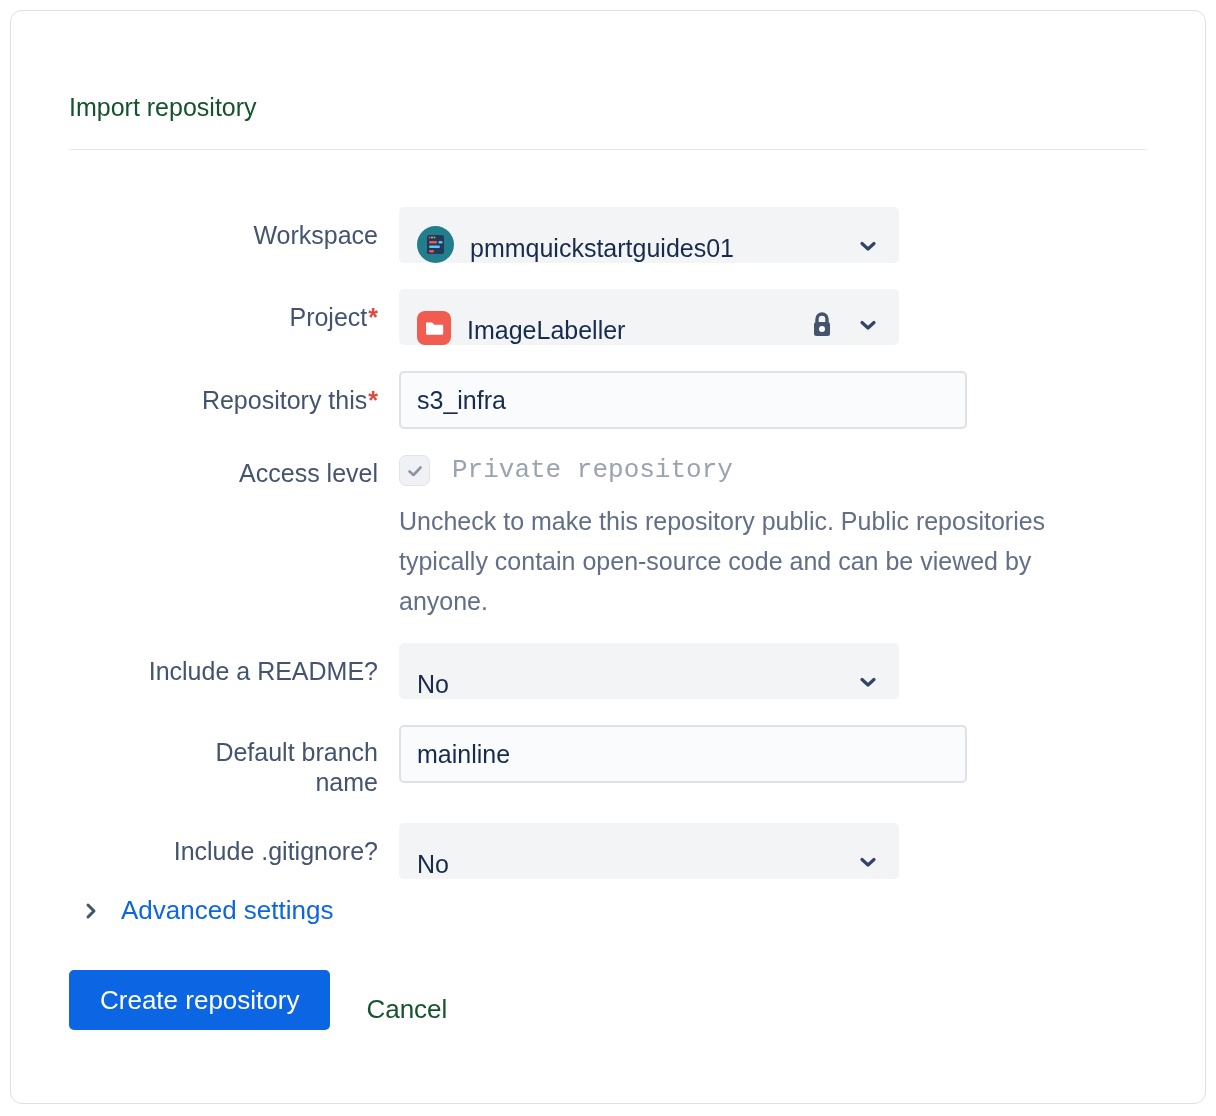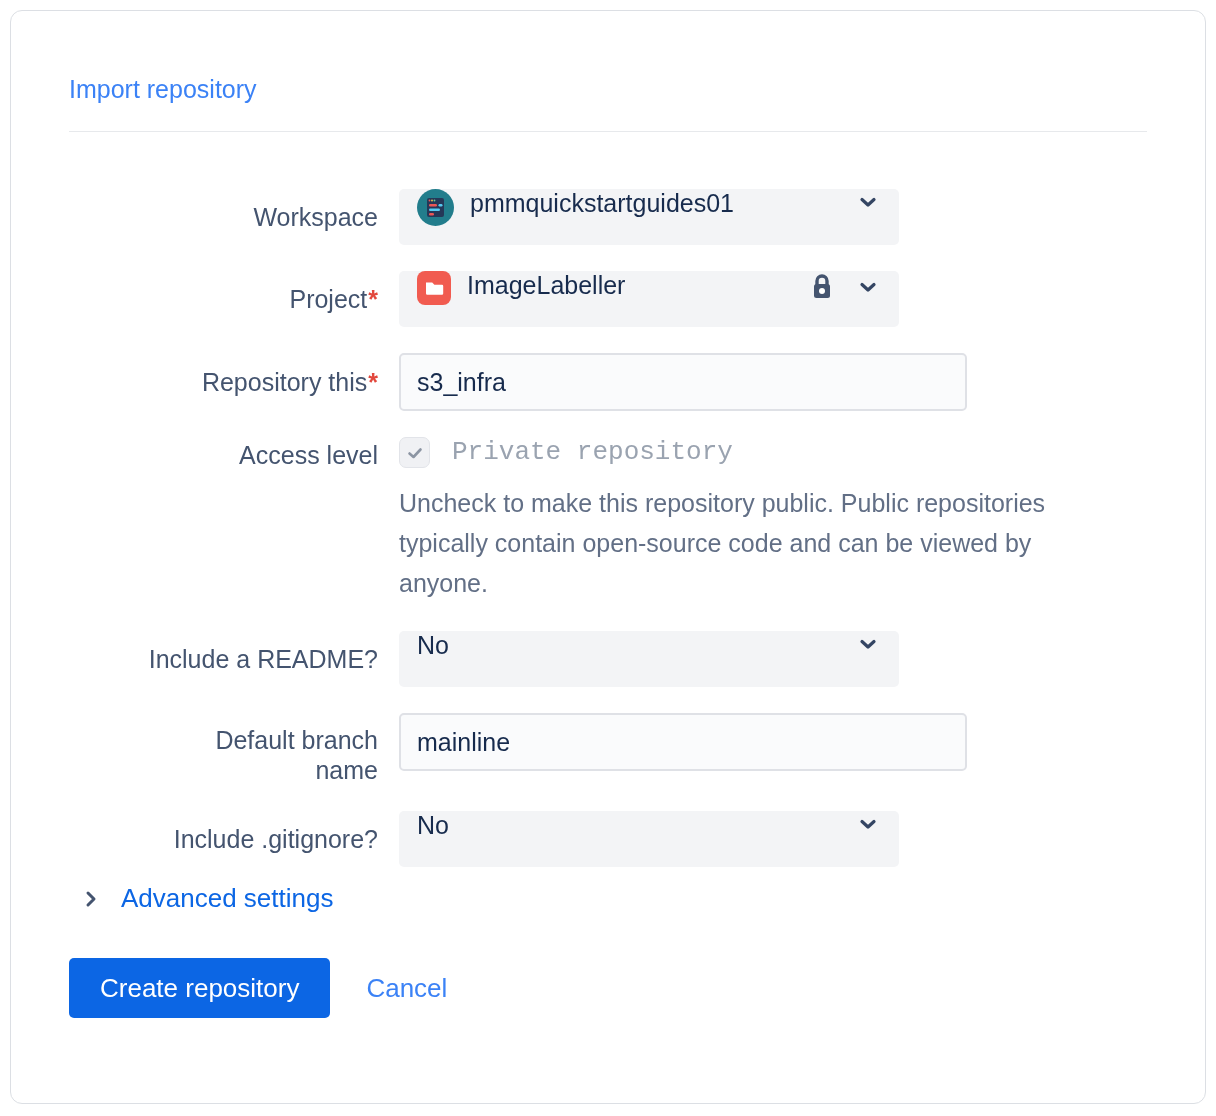--- a/index.html
+++ b/index.html
@@ -22,24 +22,25 @@
     align-items: baseline;
     padding-top: 64px;
   }
   .page-title {
     font-size: 39px;
     font-weight: 700;
     color: #172b4d;
     letter-spacing: -0.5px;
   }
   .link {
-    color: #3b82f6;
+    color: #14532d;
     font-size: 25px;
     text-decoration: none;
     cursor: pointer;
+    margin-top: 18px;
   }
   .divider {
     border: none;
     border-top: 1px solid #e7e9ec;
     margin-top: 27px;
   }
 
   .form { margin-top: 57px; }
   .row {
     display: flex;
@@ -57,21 +58,21 @@
     line-height: 30px;
   }
   .required { color: #e2483d; font-weight: 700; margin-left: 1px; }
   .control-col { margin-left: 21px; flex: none; }
 
   .select {
     width: 500px; height: 56px;
     background: #f3f4f6;
     border-radius: 5px;
     display: flex;
-    align-items: flex-start;
+    align-items: flex-end;
     padding: 0 18px;
     cursor: pointer;
   }
   .select .value {
     font-size: 25px;
     color: #172b4d;
     flex: 1;
     white-space: nowrap;
     overflow: hidden;
   }
@@ -220,21 +221,21 @@
       </div>
     </div>
 
     <div class="row">
       <div class="label-col"><span>Repository this</span><span class="required">*</span></div>
       <div class="control-col">
         <input class="text-input" type="text" value="s3_infra" style="">
       </div>
     </div>
 
-    <div class="row top" style="margin-bottom:28px;">
+    <div class="row top" style="margin-bottom:22px;">
       <div class="label-col" style="padding-top:3px;">Access level</div>
       <div class="control-col">
         <div class="checkbox-line">
           <span class="checkbox">
             <svg width="20" height="20" viewBox="0 0 20 20">
                 <path d="M4.5 10.5 L8.5 14 L15.5 6.5" fill="none" stroke="#8c95a3" stroke-width="2.6" stroke-linecap="round" stroke-linejoin="round"></path>
               </svg>
           </span>
           <span class="checkbox-label">Private repository</span>
         </div>

